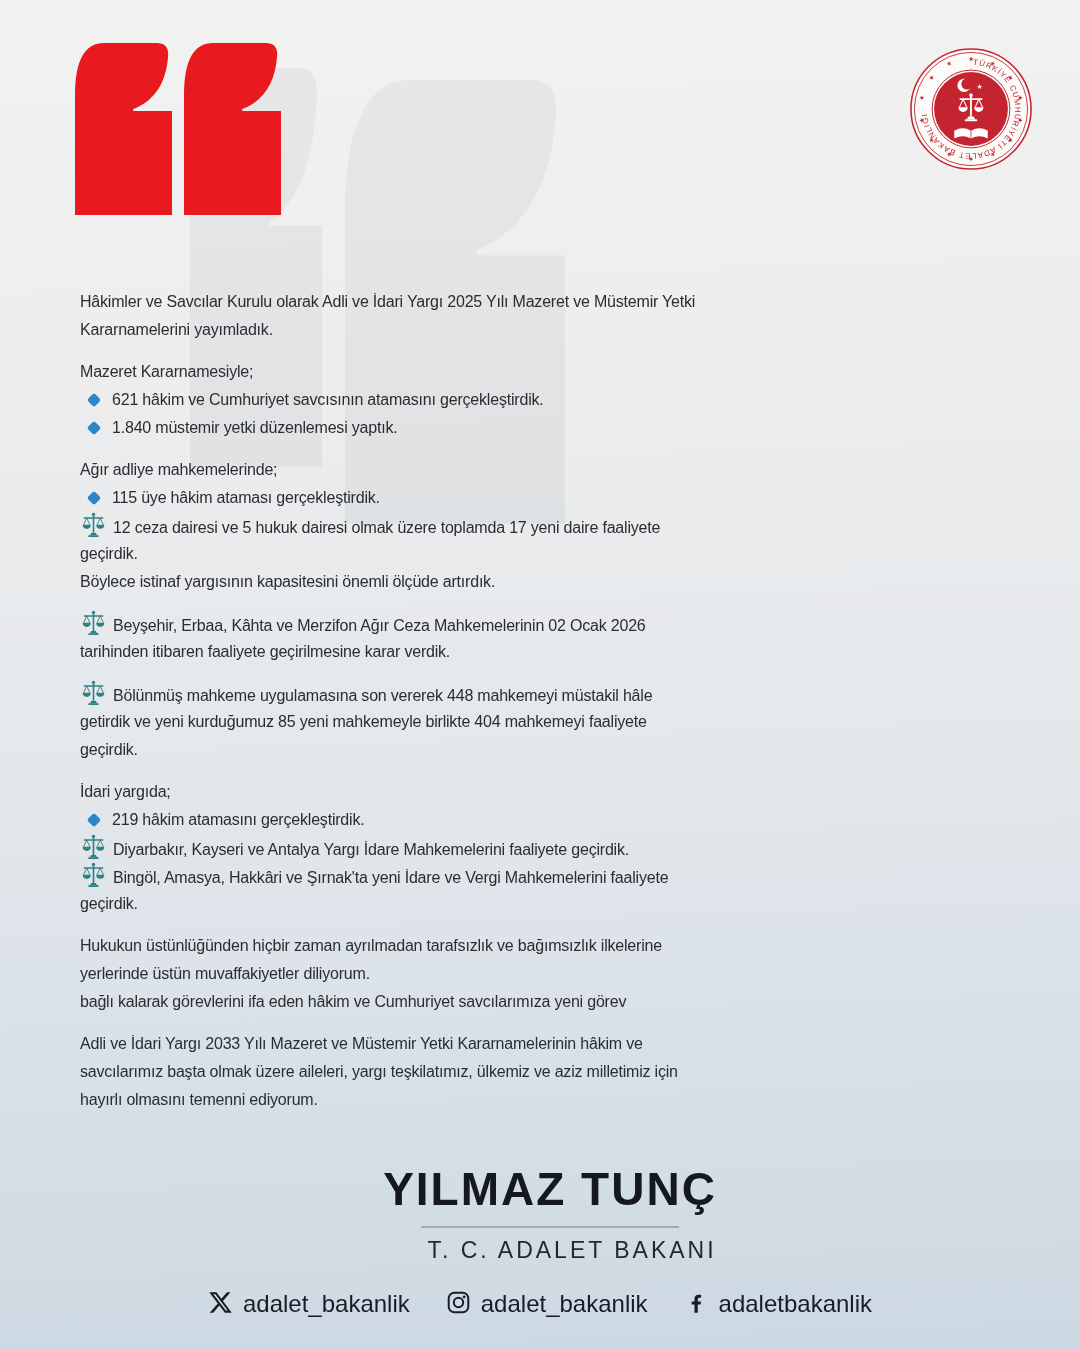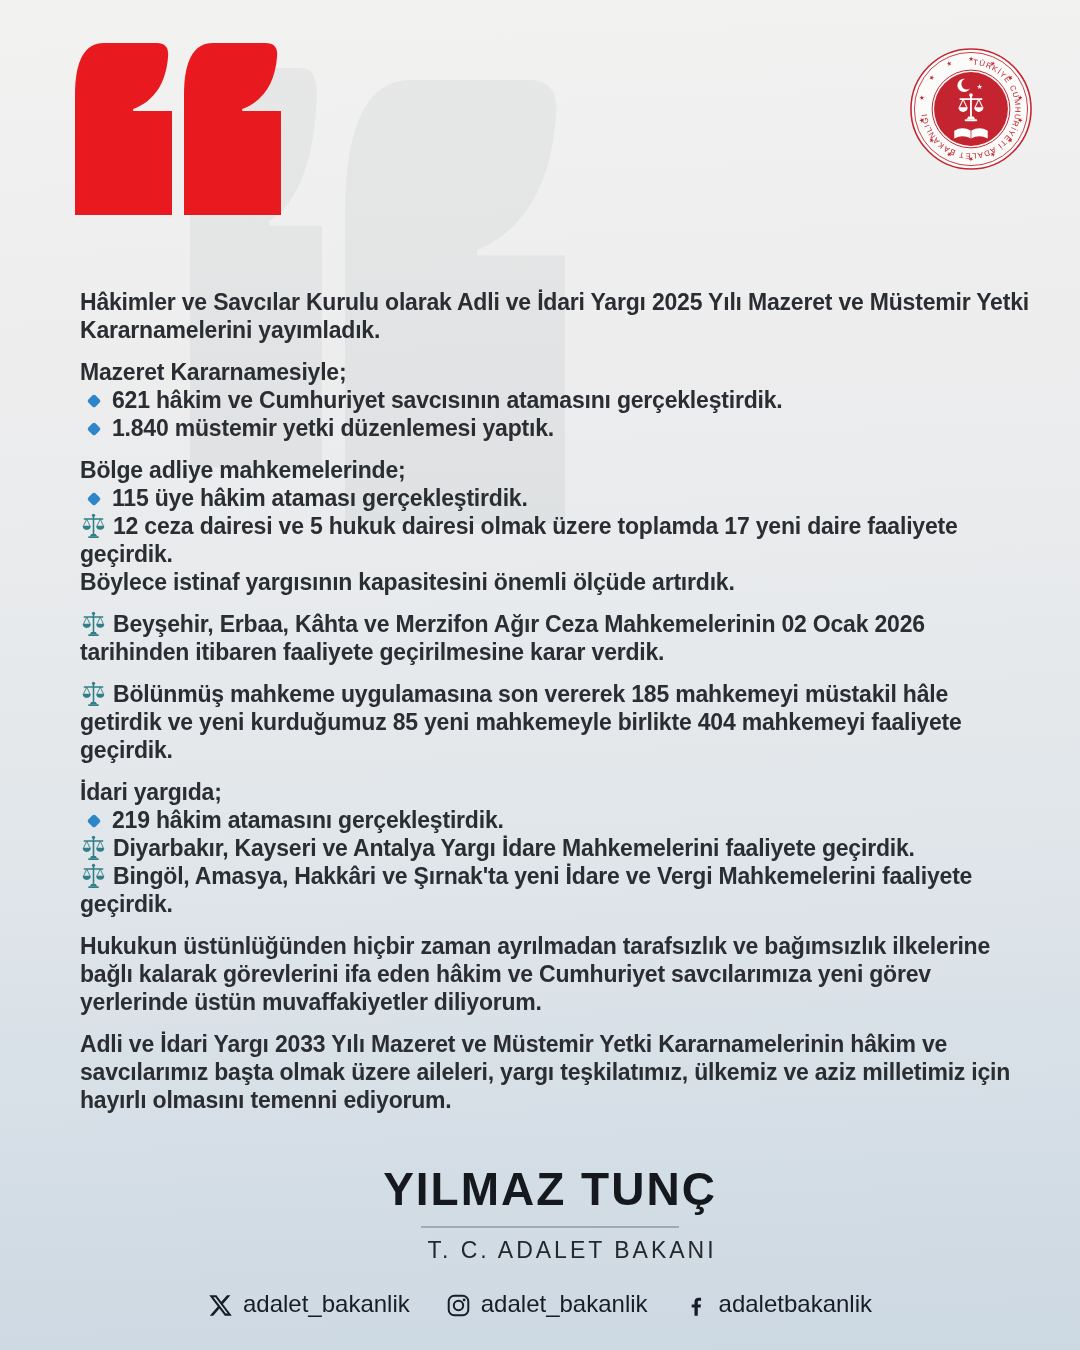--- a/index.html
+++ b/index.html
@@ -8,32 +8,32 @@
     position:relative; width:1080px; height:1350px; overflow:hidden;
     background:linear-gradient(178deg,#f2f2f1 0%,#ededee 28%,#e4e8eb 55%,#d9e1e8 76%,#ccd8e2 100%);
   }
   svg.watermark{position:absolute; left:90px; top:62px;}
   svg.red-quotes{position:absolute; left:75px; top:43px;}
   .logo-wrap{position:absolute; left:908px; top:46px; width:126px; height:126px;}
   .logo-star{font-family:"DejaVu Sans", sans-serif;}
 
   .content{position:absolute; left:80px; top:288px; width:940px; color:#2a2d31;}
   .group{margin-bottom:14px;}
-  .line{height:28px; line-height:28px; font-size:23px; letter-spacing:-0.2px; white-space:nowrap;font-weight:bold;}
+  .line{height:28px; line-height:28px; font-size:16px; letter-spacing:-0.2px; white-space:nowrap;}
   .diamond{display:inline-block; width:10px; height:10px; background:#2e86c8;
     transform:rotate(45deg); border-radius:2px; margin:0 13px 2px 9px; vertical-align:middle;}
   svg.scales{width:27px; height:27px; vertical-align:-6px; margin-right:6px; color:#2f7f86;}
 
   .signature{position:absolute; left:0; right:0; top:1162px; text-align:center; color:#15181c;padding-left:20px;}
   .sig-name{font-size:46px; font-weight:bold; letter-spacing:2px;}
   .sig-divider{width:258px; height:2px; background:#7a8288; opacity:.55; margin:10px auto 9px auto;}
   .sig-title{font-size:23px; letter-spacing:3px; color:#23282e;margin-left:44px;}
 
   .socials{position:absolute; left:0; right:0; top:1290px; display:flex; justify-content:center; gap:36px; align-items:center; color:#171d26;}
-  .social{display:flex; align-items:flex-end; gap:10px; font-size:24px; font-weight:500;}
+  .social{display:flex; align-items:flex-start; gap:10px; font-size:24px; font-weight:500;}
   .social svg{width:25px; height:25px; display:block;}
 </style>
 </head>
 <body>
 
 <div class="canvas">
 
   <svg width="0" height="0" style="position:absolute" aria-hidden="true">
     <defs>
       <g id="scales-sym">
@@ -113,56 +113,56 @@
       <div class="group">
         <div class="line"><span>Hâkimler ve Savcılar Kurulu olarak Adli ve İdari Yargı 2025 Yılı Mazeret ve Müstemir Yetki</span></div>
         <div class="line"><span>Kararnamelerini yayımladık.</span></div>
       </div>
       <div class="group">
         <div class="line"><span>Mazeret Kararnamesiyle;</span></div>
         <div class="line"><span class="diamond"></span><span>621 hâkim ve Cumhuriyet savcısının atamasını gerçekleştirdik.</span></div>
         <div class="line"><span class="diamond"></span><span>1.840 müstemir yetki düzenlemesi yaptık.</span></div>
       </div>
       <div class="group">
-        <div class="line"><span>Bölge adliye mahkemelerinde;</span></div>
+        <div class="line"><span>Ağır adliye mahkemelerinde;</span></div>
         <div class="line"><span class="diamond"></span><span>115 üye hâkim ataması gerçekleştirdik.</span></div>
         <div class="line"><svg viewBox="0 0 24 24" class="scales">
             <use href="#scales-sym"></use>
           </svg><span>12 ceza dairesi ve 5 hukuk dairesi olmak üzere toplamda 17 yeni daire faaliyete</span></div>
         <div class="line"><span>geçirdik.</span></div>
         <div class="line"><span>Böylece istinaf yargısının kapasitesini önemli ölçüde artırdık.</span></div>
       </div>
       <div class="group">
         <div class="line"><svg viewBox="0 0 24 24" class="scales">
             <use href="#scales-sym"></use>
           </svg><span>Beyşehir, Erbaa, Kâhta ve Merzifon Ağır Ceza Mahkemelerinin 02 Ocak 2026</span></div>
         <div class="line"><span>tarihinden itibaren faaliyete geçirilmesine karar verdik.</span></div>
       </div>
       <div class="group">
         <div class="line"><svg viewBox="0 0 24 24" class="scales">
             <use href="#scales-sym"></use>
-          </svg><span>Bölünmüş mahkeme uygulamasına son vererek 185 mahkemeyi müstakil hâle</span></div>
+          </svg><span>Bölünmüş mahkeme uygulamasına son vererek 448 mahkemeyi müstakil hâle</span></div>
         <div class="line"><span>getirdik ve yeni kurduğumuz 85 yeni mahkemeyle birlikte 404 mahkemeyi faaliyete</span></div>
         <div class="line"><span>geçirdik.</span></div>
       </div>
       <div class="group">
         <div class="line"><span>İdari yargıda;</span></div>
         <div class="line"><span class="diamond"></span><span>219 hâkim atamasını gerçekleştirdik.</span></div>
         <div class="line"><svg viewBox="0 0 24 24" class="scales">
             <use href="#scales-sym"></use>
           </svg><span>Diyarbakır, Kayseri ve Antalya Yargı İdare Mahkemelerini faaliyete geçirdik.</span></div>
         <div class="line"><svg viewBox="0 0 24 24" class="scales">
             <use href="#scales-sym"></use>
           </svg><span>Bingöl, Amasya, Hakkâri ve Şırnak'ta yeni İdare ve Vergi Mahkemelerini faaliyete</span></div>
         <div class="line"><span>geçirdik.</span></div>
       </div>
       <div class="group">
         <div class="line"><span>Hukukun üstünlüğünden hiçbir zaman ayrılmadan tarafsızlık ve bağımsızlık ilkelerine</span></div>
+        <div class="line"><span>yerlerinde üstün muvaffakiyetler diliyorum.</span></div>
         <div class="line"><span>bağlı kalarak görevlerini ifa eden hâkim ve Cumhuriyet savcılarımıza yeni görev</span></div>
-        <div class="line"><span>yerlerinde üstün muvaffakiyetler diliyorum.</span></div>
       </div>
       <div class="group">
         <div class="line"><span>Adli ve İdari Yargı 2033 Yılı Mazeret ve Müstemir Yetki Kararnamelerinin hâkim ve</span></div>
         <div class="line"><span>savcılarımız başta olmak üzere aileleri, yargı teşkilatımız, ülkemiz ve aziz milletimiz için</span></div>
         <div class="line"><span>hayırlı olmasını temenni ediyorum.</span></div>
       </div>
     </div>
 
   <div class="signature">
     <div class="sig-name">YILMAZ TUNÇ</div>

